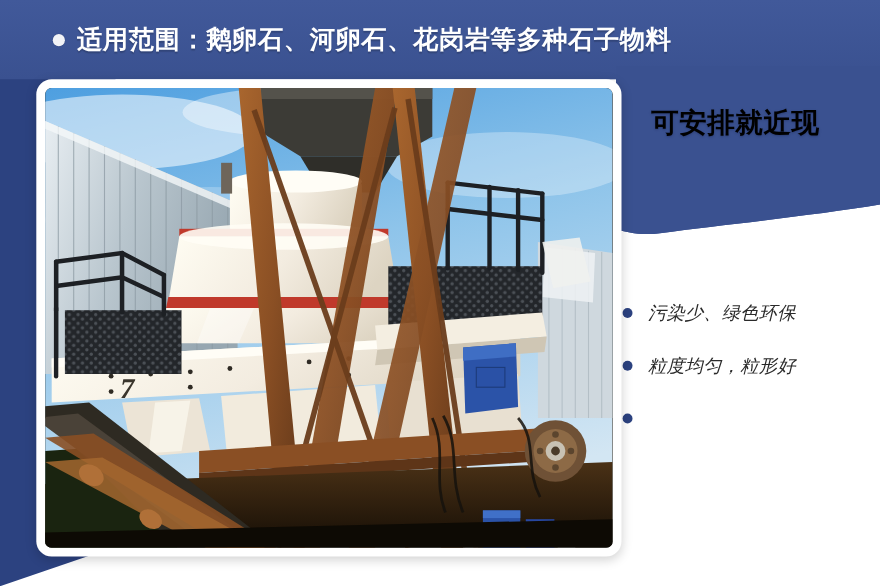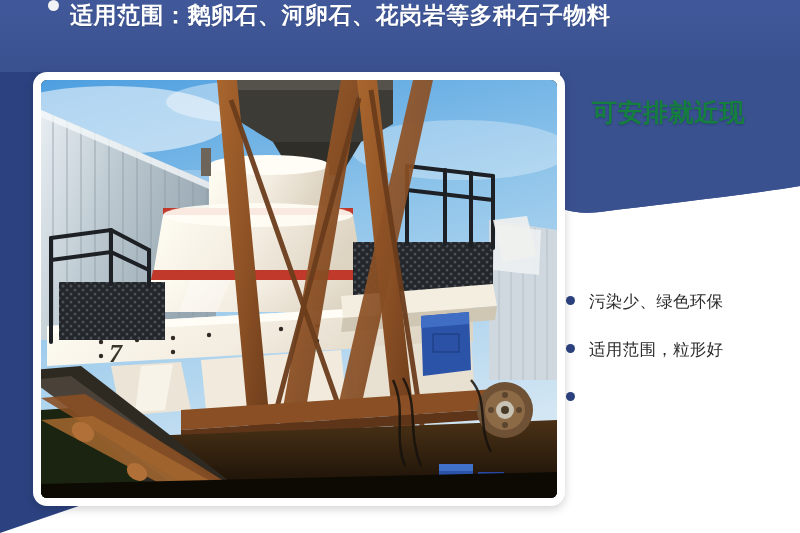--- a/index.html
+++ b/index.html
@@ -23,21 +23,21 @@
     width: 800px;
     height: 533px;
   }
 
   
   .header-band {
     position: absolute;
     left: 0; top: 0;
     width: 692px; height: 72px;
     display: flex;
-    align-items: flex-start;
+    align-items: center;
     padding-left: 48px;
     box-sizing: border-box;
     z-index: 5;
   }
   .header-bullet {
     width: 11px; height: 11px;
     border-radius: 50%;
     background: #f2f3f7;
     margin-right: 11px;
     flex: 0 0 auto;
@@ -52,21 +52,21 @@
     text-shadow: 0 1px 1px rgba(0,0,0,.18);
   }
 
   
   .headline {
     position: absolute;
     left: 592px;
     top: 92px;
     width: 200px;
     z-index: 6;
-    color: #15803d;
+    color: #000000;
     font-size: 25px;
     font-weight: bold;
     line-height: 40px;
     letter-spacing: .5px;
     text-shadow: 0 1px 2px rgba(20,30,70,.35);
   }
   .headline-line { display: block; }
 
   
   .photo-card {
@@ -89,23 +89,24 @@
     border-radius: 6px;
     overflow: hidden;
     background: #1b1408;
   }
   .photo-svg { display: block; width: 100%; height: 100%; }
 
   
   .features {
     position: absolute;
     left: 566px;
-    top: 288px;
+    top: 272px;
     width: 232px;
     z-index: 6;
+    font-style: italic;
   }
   .feature-row {
     display: flex;
     align-items: flex-start;
     margin-bottom: 22px;
   }
   .feature-dot {
     width: 9px; height: 9px;
     border-radius: 50%;
     background: #2c4280;
@@ -356,20 +357,20 @@
     </div>
   </div>
 
   <div class="features">
     <div class="feature-row">
       <span class="feature-dot"></span>
       <span class="feature-text">污染少、绿色环保</span>
     </div>
     <div class="feature-row">
       <span class="feature-dot"></span>
-      <span class="feature-text">适用范围，粒形好</span>
+      <span class="feature-text">粒度均匀，粒形好</span>
     </div>
     <div class="feature-row">
       <span class="feature-dot"></span>
     </div>
   </div>
 
 </div>
 
 </body></html>

